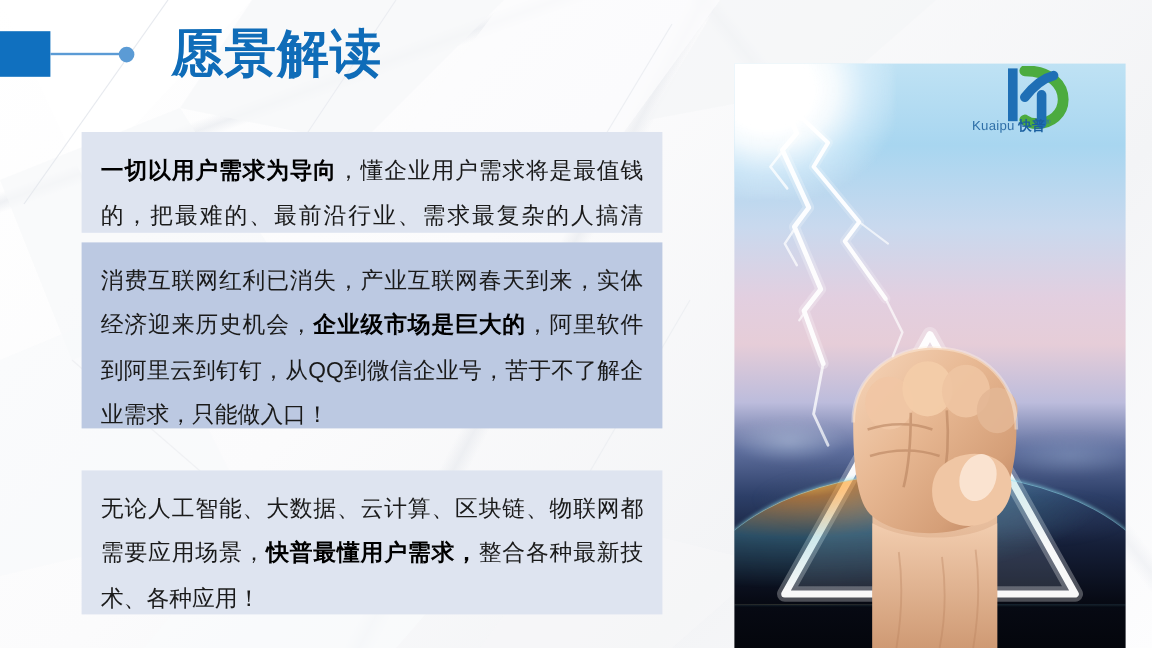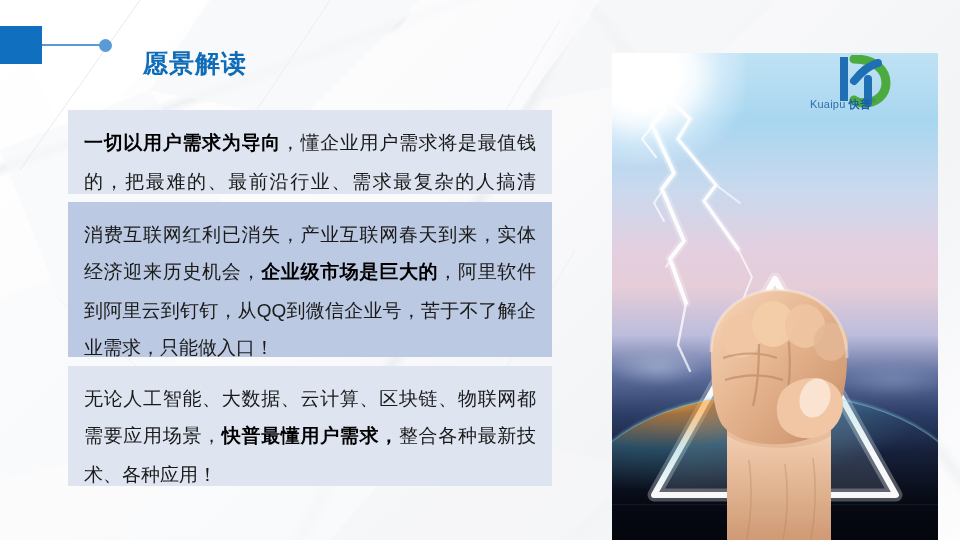--- a/index.html
+++ b/index.html
@@ -25,22 +25,22 @@
   }
   .hdr-line{
     position:absolute;left:42px;top:44px;width:62px;height:2px;
     background:#5b9bd5;
   }
   .hdr-dot{
     position:absolute;left:99px;top:39px;width:13px;height:13px;border-radius:50%;
     background:#5b9bd5;
   }
   .hdr-title{
-    position:absolute;left:143px;top:44px;
-    font-size:25px;font-weight:bold;color:#0f6cb8;letter-spacing:1px;
+    position:absolute;left:143px;top:26px;
+    font-size:43px;font-weight:bold;color:#0f6cb8;letter-spacing:1px;
     line-height:38px;white-space:nowrap;
   }
   
   .tbox{
     position:absolute;left:68px;width:484px;
     box-sizing:border-box;padding:14px 16px 14px 16px;
     font-size:19px;line-height:37px;color:#1a1a1a;
     text-align:justify;
   }
   .tbox b{font-weight:bold;color:#000;font-family:Liberation Mono, monospace;}
@@ -120,21 +120,21 @@
     <line x1="60" y1="300" x2="210" y2="430" stroke="#f0f1f4" stroke-width="1"></line>
   </svg>
 
   <div class="hdr-square"></div>
   <div class="hdr-line"></div>
   <div class="hdr-dot"></div>
   <div class="hdr-title">愿景解读</div>
 
   <div class="tbox" id="box1" style="background: rgb(222, 228, 240);"><b>一切以用户需求为导向</b><span>，懂企业用户需求将是最值钱的，把最难的、最前沿行业、需求最复杂的人搞清楚！</span></div>
   <div class="tbox" id="box2" style="background: rgb(188, 201, 226);"><span>消费互联网红利已消失，产业互联网春天到来，实体经济迎来历史机会，</span><b>企业级市场是巨大的</b><span>，阿里软件到阿里云到钉钉，从QQ到微信企业号，苦于不了解企业需求，只能做入口！</span></div>
-  <div class="tbox" id="box3" style="background: rgb(222, 228, 240);"><span>无论人工智能、大数据、云计算、区块链、物联网都需要应用场景，</span><b>快普最懂用户需求，</b><span>整合各种最新技术、各种应用！</span></div>
+  <div class="tbox" id="box3" style="background: rgb(222, 228, 240); margin-top: 26px;"><span>无论人工智能、大数据、云计算、区块链、物联网都需要应用场景，</span><b>快普最懂用户需求，</b><span>整合各种最新技术、各种应用！</span></div>
 
   <div class="pic">
 
     <div class="sunflare"></div>
 
     <svg class="bolt" viewBox="0 0 326 487" preserveAspectRatio="none">
       <g stroke="#ffffff" fill="none" stroke-linecap="round" stroke-linejoin="round" opacity="0.95">
         <path d="M34 18 L52 58 L40 72 L62 120 L50 136 L72 188 L58 206 L74 250" stroke-width="4"></path>
         <path d="M34 18 L52 58 L40 72 L62 120 L50 136 L72 188 L58 206 L74 250" stroke-width="9" opacity="0.25"></path>
         <path d="M52 58 L30 86 L44 104" stroke-width="2.2" opacity="0.8"></path>

